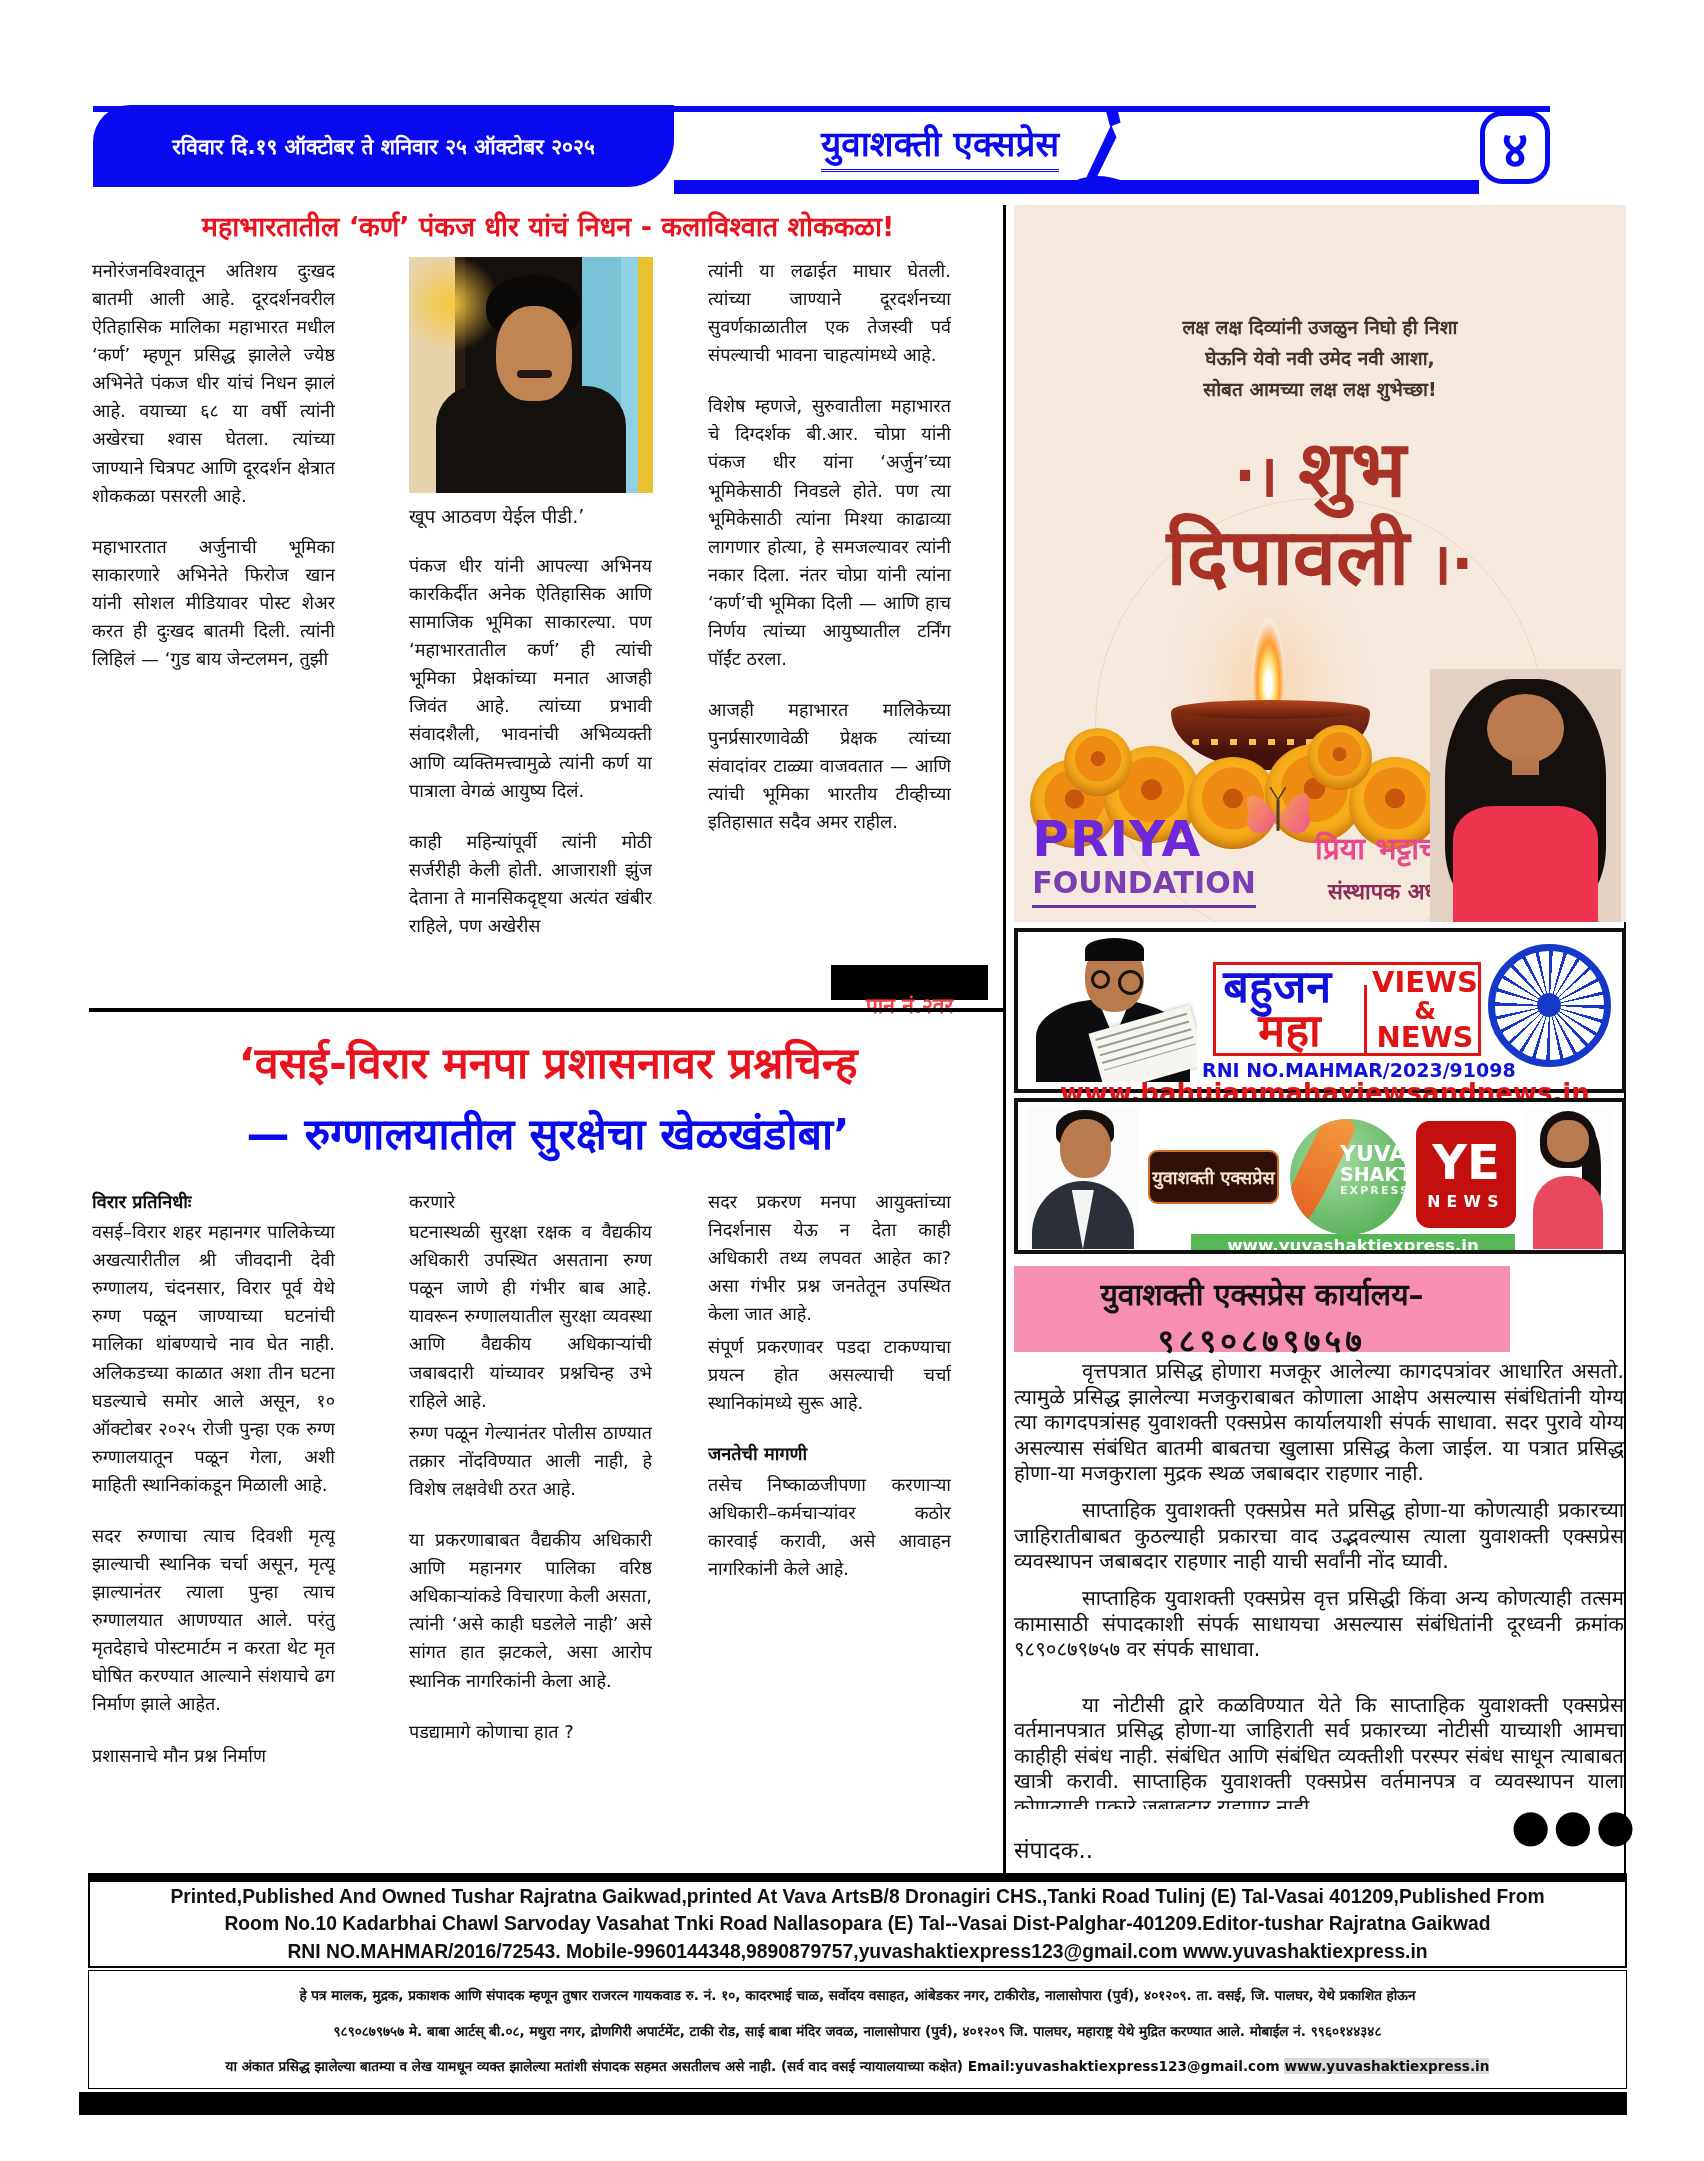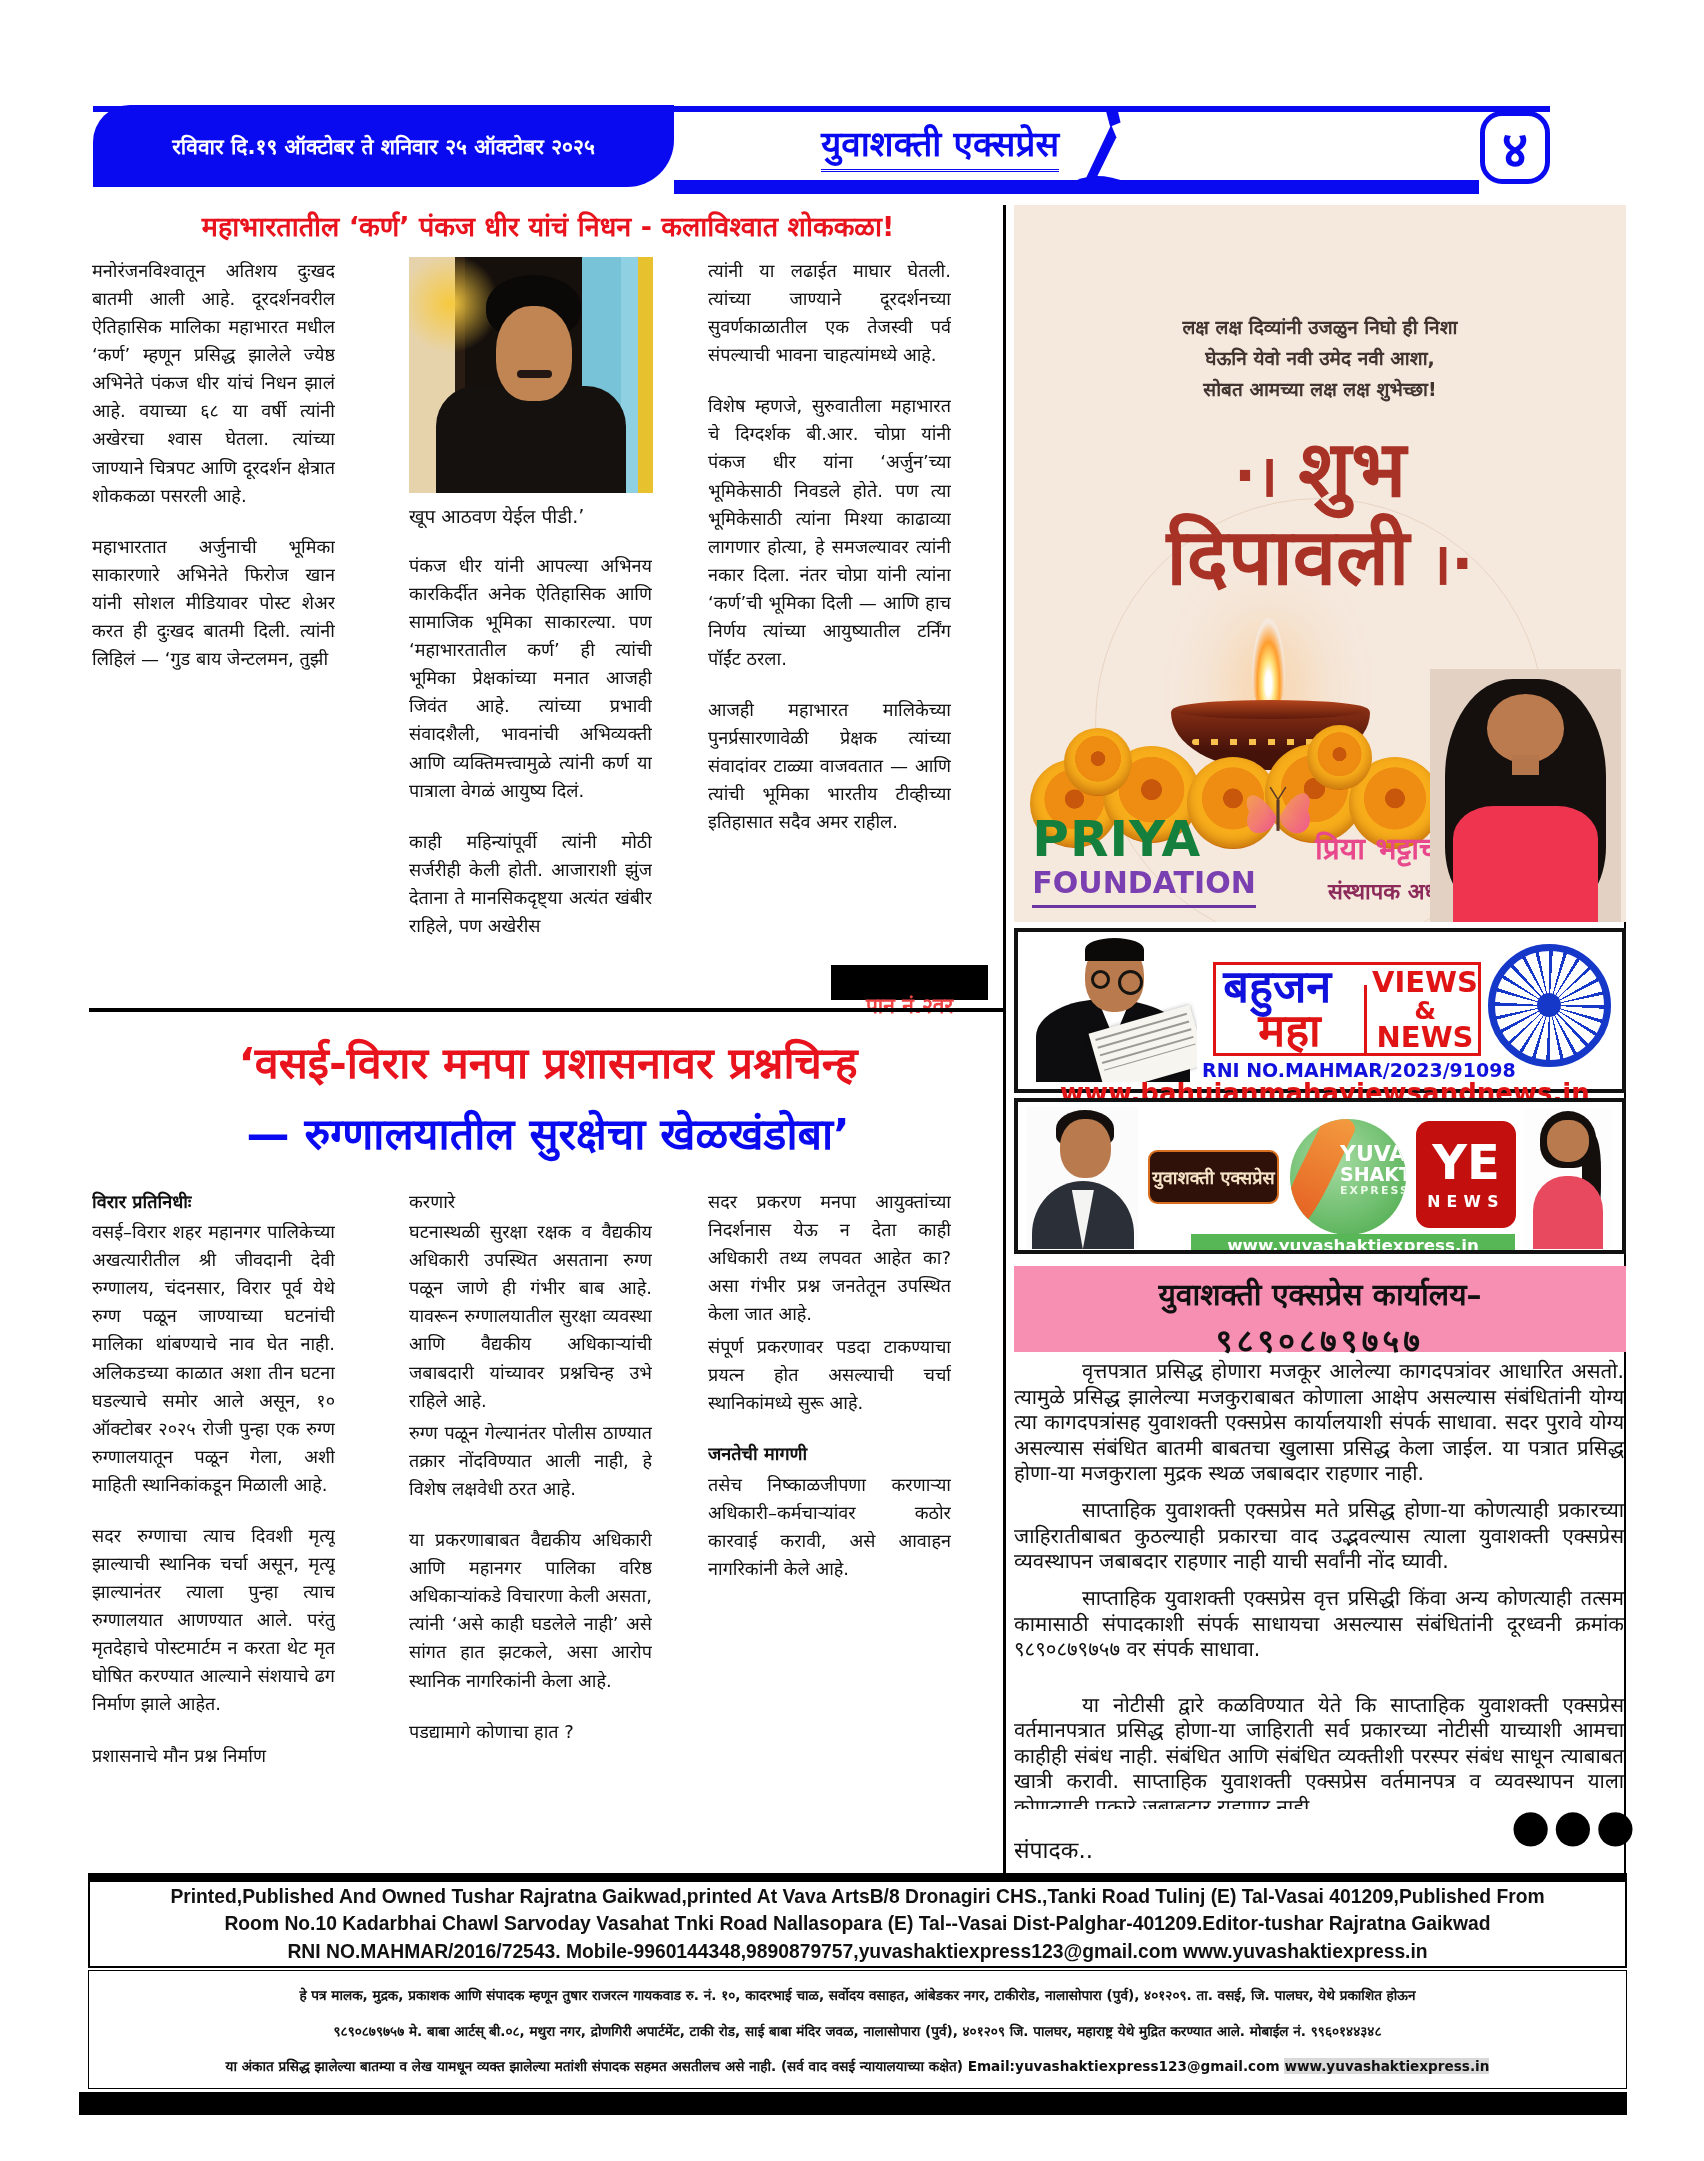--- a/index.html
+++ b/index.html
@@ -72,21 +72,21 @@
   .diya { left:157px; top:503px; width:199px; height:62px;
           background:linear-gradient(#8a2f14,#45120a 70%);
           border-radius:5.2px 5.2px 105px 105px/5.2px 5.2px 62px 62px; }
   .diya::before { content:""; position:absolute; top:-8.4px; left:2.1px; right:2.1px; height:19px;
                   background:linear-gradient(#b4451c,#5e1a0c); border-radius:50%; }
   .diya-dots { left:178px; top:534px; width:157px; height:6.3px;
                background:repeating-linear-gradient(90deg,#f7c14b 0 7.3px, transparent 7.3px 19px); border-radius:3.1px; }
   .mari { position:absolute; border-radius:50%;
           background:radial-gradient(circle at 50% 45%, #c8560b 0 14%, #ef8d12 15% 45%, #f8ae1b 46% 72%, #ef8d12 73% 100%);
           box-shadow:inset 0 -5.2px 10.5px rgba(150,60,0,.5); }
-  .priya-name1 { left:18.3px; top:605px; font-size:50px; font-weight:800; color:#15803d; letter-spacing:1px; }
+  .priya-name1 { left:18.3px; top:605px; font-size:50px; font-weight:800; color:#6d28d9; letter-spacing:1px; }
   .priya-name2 { left:18.3px; top:660px; font-size:30px; font-weight:800; color:#7a3fb0;
                  border-bottom:3.7px solid #6a35a0; padding-bottom:5.2px; }
   .priya-person { left:301px; top:622px; font-size:30px; font-weight:800; color:#e8488c; white-space:nowrap; }
   .priya-title  { left:314px; top:670px; font-size:22px; font-weight:700; color:#8c2a5a; white-space:nowrap; }
   .priya-photo { left:416px; top:464px; width:191px; height:253px; background:#e3d2c4; overflow:hidden; }
   .pri-hair { left:8%; top:4%; width:84%; height:92%; background:#15100e; border-radius:42% 42% 28% 28%; }
   .pri-face { left:30%; top:10%; width:40%; height:27%; background:#bb7b4e; border-radius:50%; }
   .pri-neck { left:43%; top:34%; width:14%; height:8%; background:#b5764b; }
   .pri-body { left:12%; bottom:0; width:76%; height:46%; background:#ef3450; border-radius:28% 28% 0 0; }
 
@@ -142,21 +142,21 @@
   .anchor-fem { left:506px; top:6.3px; width:88px; height:141px; background:#fdfdfd; overflow:hidden; }
   .fem-hair { left:18%; top:2%; width:64%; height:40%; background:#140f0c; border-radius:50% 50% 40% 40%; }
   .fem-pony { left:66%; top:18%; width:22%; height:62%; background:#140f0c; border-radius:40%; }
   .fem-head { left:26%; top:8%; width:48%; height:30%; background:#b97a4e; border-radius:46%; }
   .fem-top { left:10%; bottom:-2%; width:80%; height:54%; background:#e8495f; border-radius:46% 46% 0 0; }
   .yse-strip { left:173px; top:132px; width:324px; height:21px; background:#57b757;
                display:flex; align-items:center; justify-content:center; }
   .yse-strip span { color:#fff; font-size:16.7px; font-weight:bold; }
 
   
-  .office { left:1014px; top:1266px; width:612px; height:86px; background:#f78fb3; text-align:center; }
+  .office { left:1014px; top:1266px; width:496px; height:86px; background:#f78fb3; text-align:center; }
   .office .o-title { display:block; margin-top:7.3px; font-size:30px; font-weight:800; color:#111; white-space:nowrap; }
   .office .o-phone { display:block; margin-top:4.2px; font-size:32px; font-weight:800; color:#111; letter-spacing:4.2px; }
   .notices { left:1014px; top:1359px; width:610px; height:450px; overflow:hidden; }
   .notices p { font-size:20.4px; line-height:1.25; text-align:justify; text-indent:68px; margin-bottom:11.5px; }
   .notices p.gap { margin-top:30px; }
   .signoff { left:1014px; top:1833px; font-size:23px; }
   .dots { left:1511px; top:1799px; font-size:45px; letter-spacing:3.1px; color:#000; }
 
   
   .fbar1 { left:88px; top:1873px; width:1539px; height:7.3px; background:#000; }

